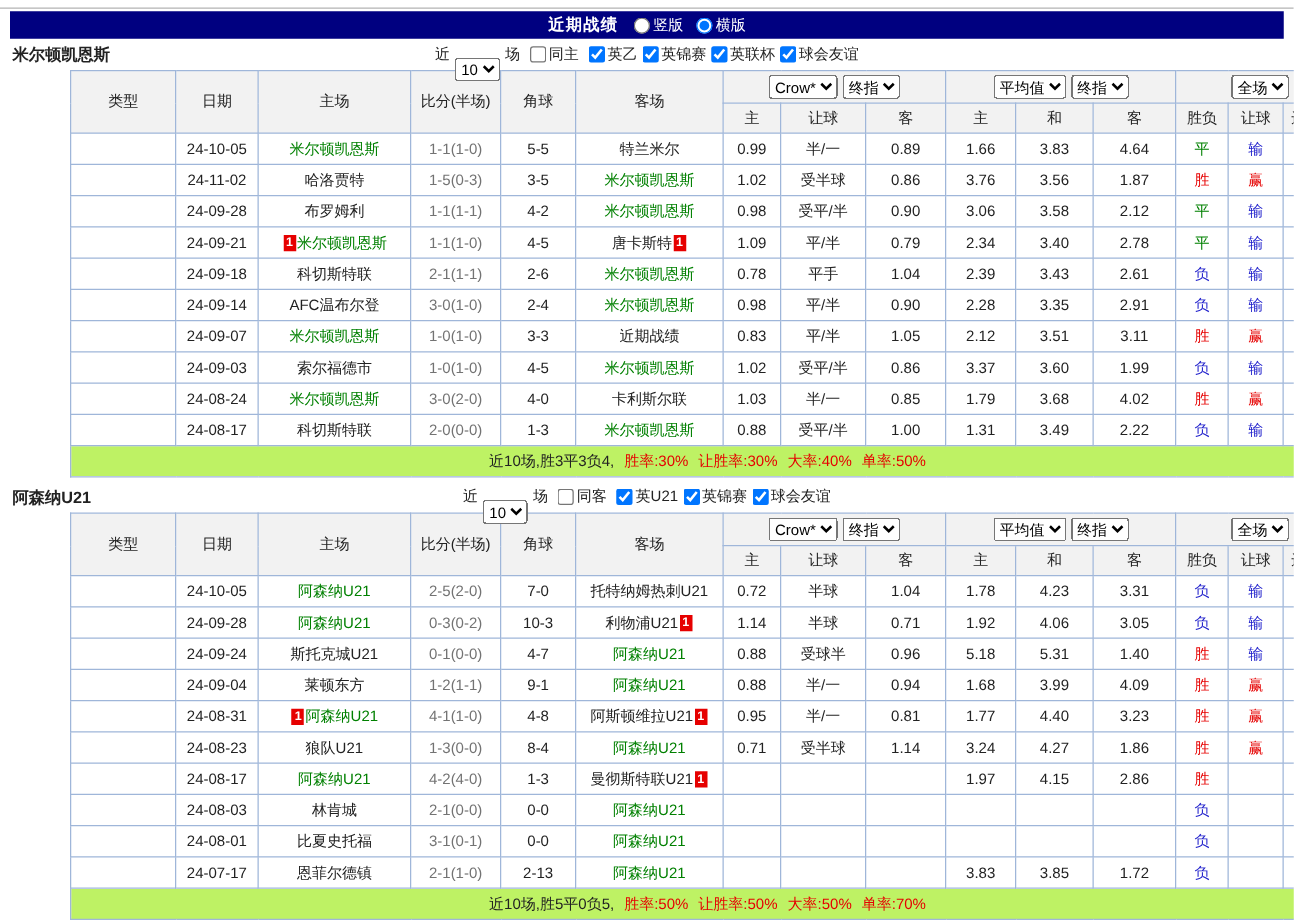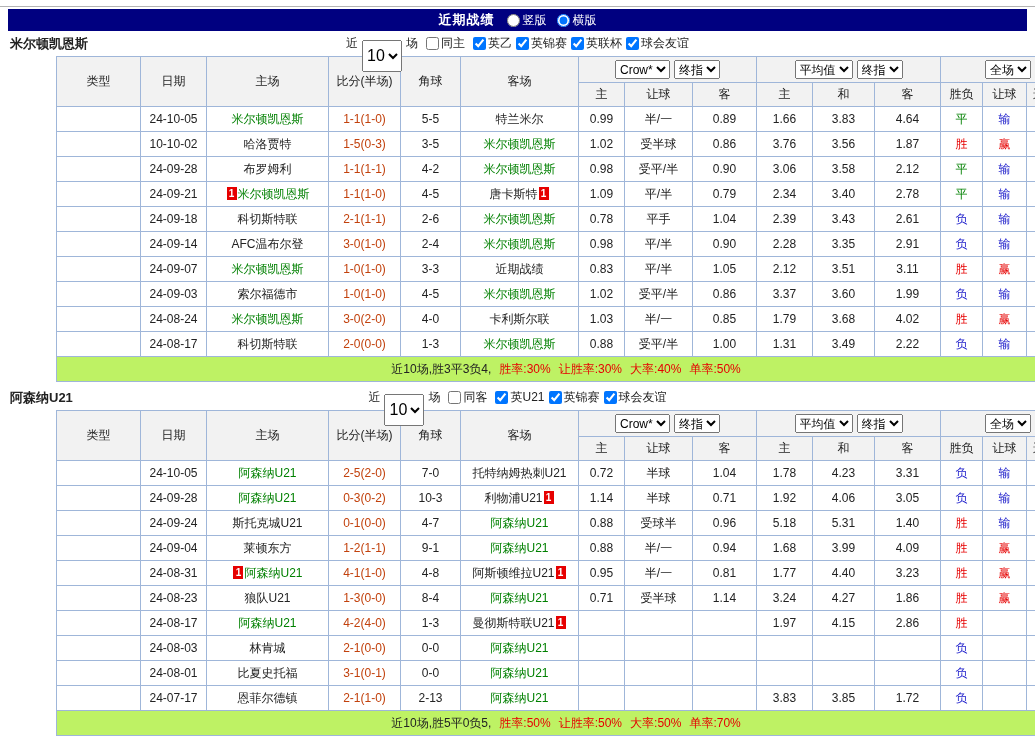--- a/index.html
+++ b/index.html
@@ -7,35 +7,35 @@
   .rule{height:1px;background:#b4b4b4;}
   .top-rule{margin-top:6px;margin-bottom:2px;}
   .content{padding:0 8px;}
   .topbar{background:#000080;height:22px;display:flex;align-items:center;justify-content:center;gap:12px;color:#fff;}
   .tb-title{font-weight:bold;font-size:13px;letter-spacing:1px;}
   .tb-opt{display:inline-flex;align-items:center;gap:3px;cursor:pointer;color:#fff;}
   .tb-opt input{margin:0;}
   .section-head{position:relative;height:25px;display:flex;align-items:center;}
   .team-name{position:absolute;left:2px;font-weight:bold;font-size:13px;color:#222;}
   .filters{margin:0 auto;display:flex;align-items:center;gap:4px;}
-  .filters select{font-size:16px;height:32px;margin-top:24px;}
+  .filters select{font-size:12px;height:19px;margin-top:24px;}
   .filters label{display:inline-flex;align-items:center;cursor:pointer;}
   .filters input{margin:0 2px 0 4px;}
   table.stats{width:1019px;border-collapse:collapse;table-layout:fixed;margin-left:48px;}
   .stats th,.stats td{border:1px solid #9fb6d9;text-align:center;overflow:hidden;white-space:nowrap;padding:0 1px;}
   .stats thead th{background:#f2f2f2;font-weight:normal;height:24px;}
   .stats thead th.selth{height:26px;}
   .stats thead th.selth select{font-size:12px;height:19px;margin:0 2px;}
   .stats tbody td{height:25px;background:#fff;}
   .stats tfoot td{height:25px;background:#bef264;}
   .ty-o{background:#ff9933;color:#fff;}
   .ty-r{background:#e25050;color:#fff;}
   .ty-t{background:#2aa8a8;color:#fff;}
   .team{color:#008000;cursor:pointer;}
-  .score{color:#c2410c;cursor:pointer;}
+  .score{color:#737373;cursor:pointer;}
   .c-r{color:#e60000;}
   .c-g{color:#008000;}
   .c-b{color:#2222cc;}
   .badge{display:inline-block;min-width:10px;height:13px;line-height:13px;background:#e60000;color:#fff;font-size:10px;font-weight:bold;padding:0 1px;margin:0 1px;vertical-align:1px;}
   .sum-prefix{color:#222;}
   .sum-stat{color:#e60000;margin-left:8px;}
   .gap{height:3px;}
 </style>
 </head>
 <body>
@@ -143,21 +143,21 @@
             <td>0.89</td>
             <td>1.66</td>
             <td>3.83</td>
             <td>4.64</td>
             <td class="c-g">平</td>
             <td class="c-b">输</td>
             <td class="c-g">小</td>
           </tr>
           <tr>
             <td class="ty-o">英乙</td>
-            <td>10-10-02</td>
+            <td>24-11-02</td>
             <td><span>哈洛贾特</span></td>
             <td class="score">1-5(0-3)</td>
             <td>3-5</td>
             <td><span class="team">米尔顿凯恩斯</span></td>
             <td>1.02</td>
             <td>受半球</td>
             <td>0.86</td>
             <td>3.76</td>
             <td>3.56</td>
             <td>1.87</td>

